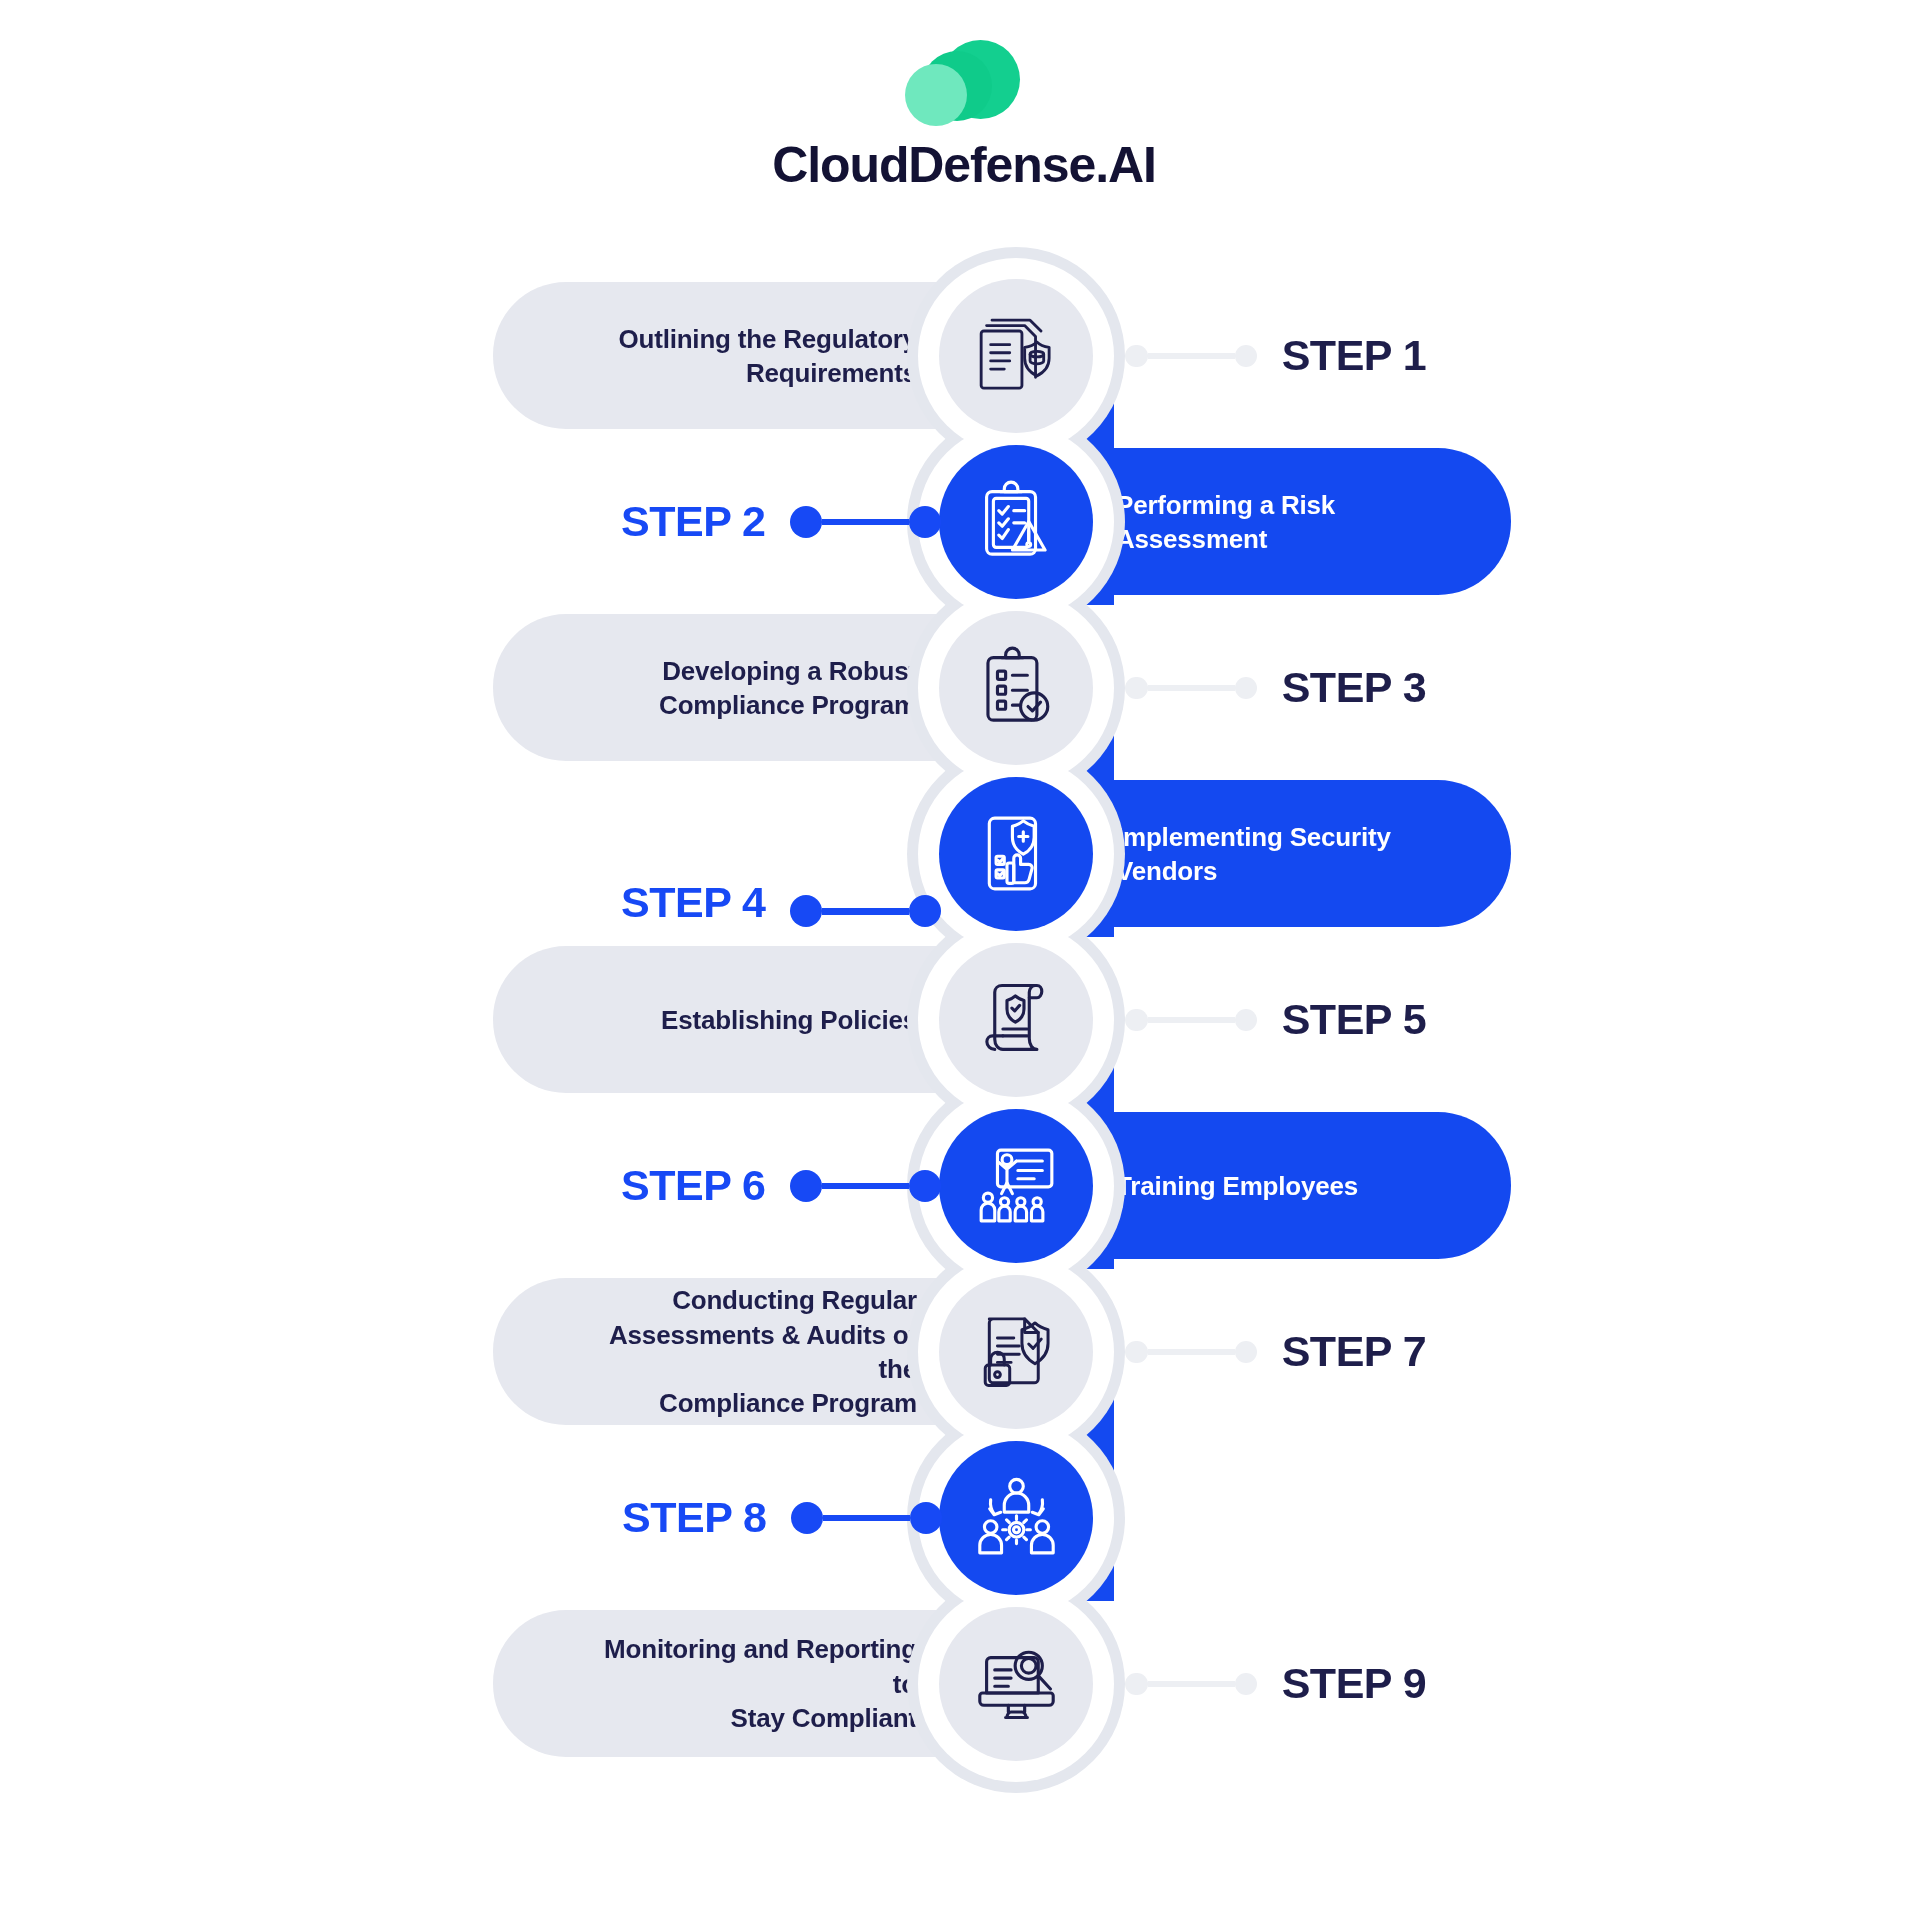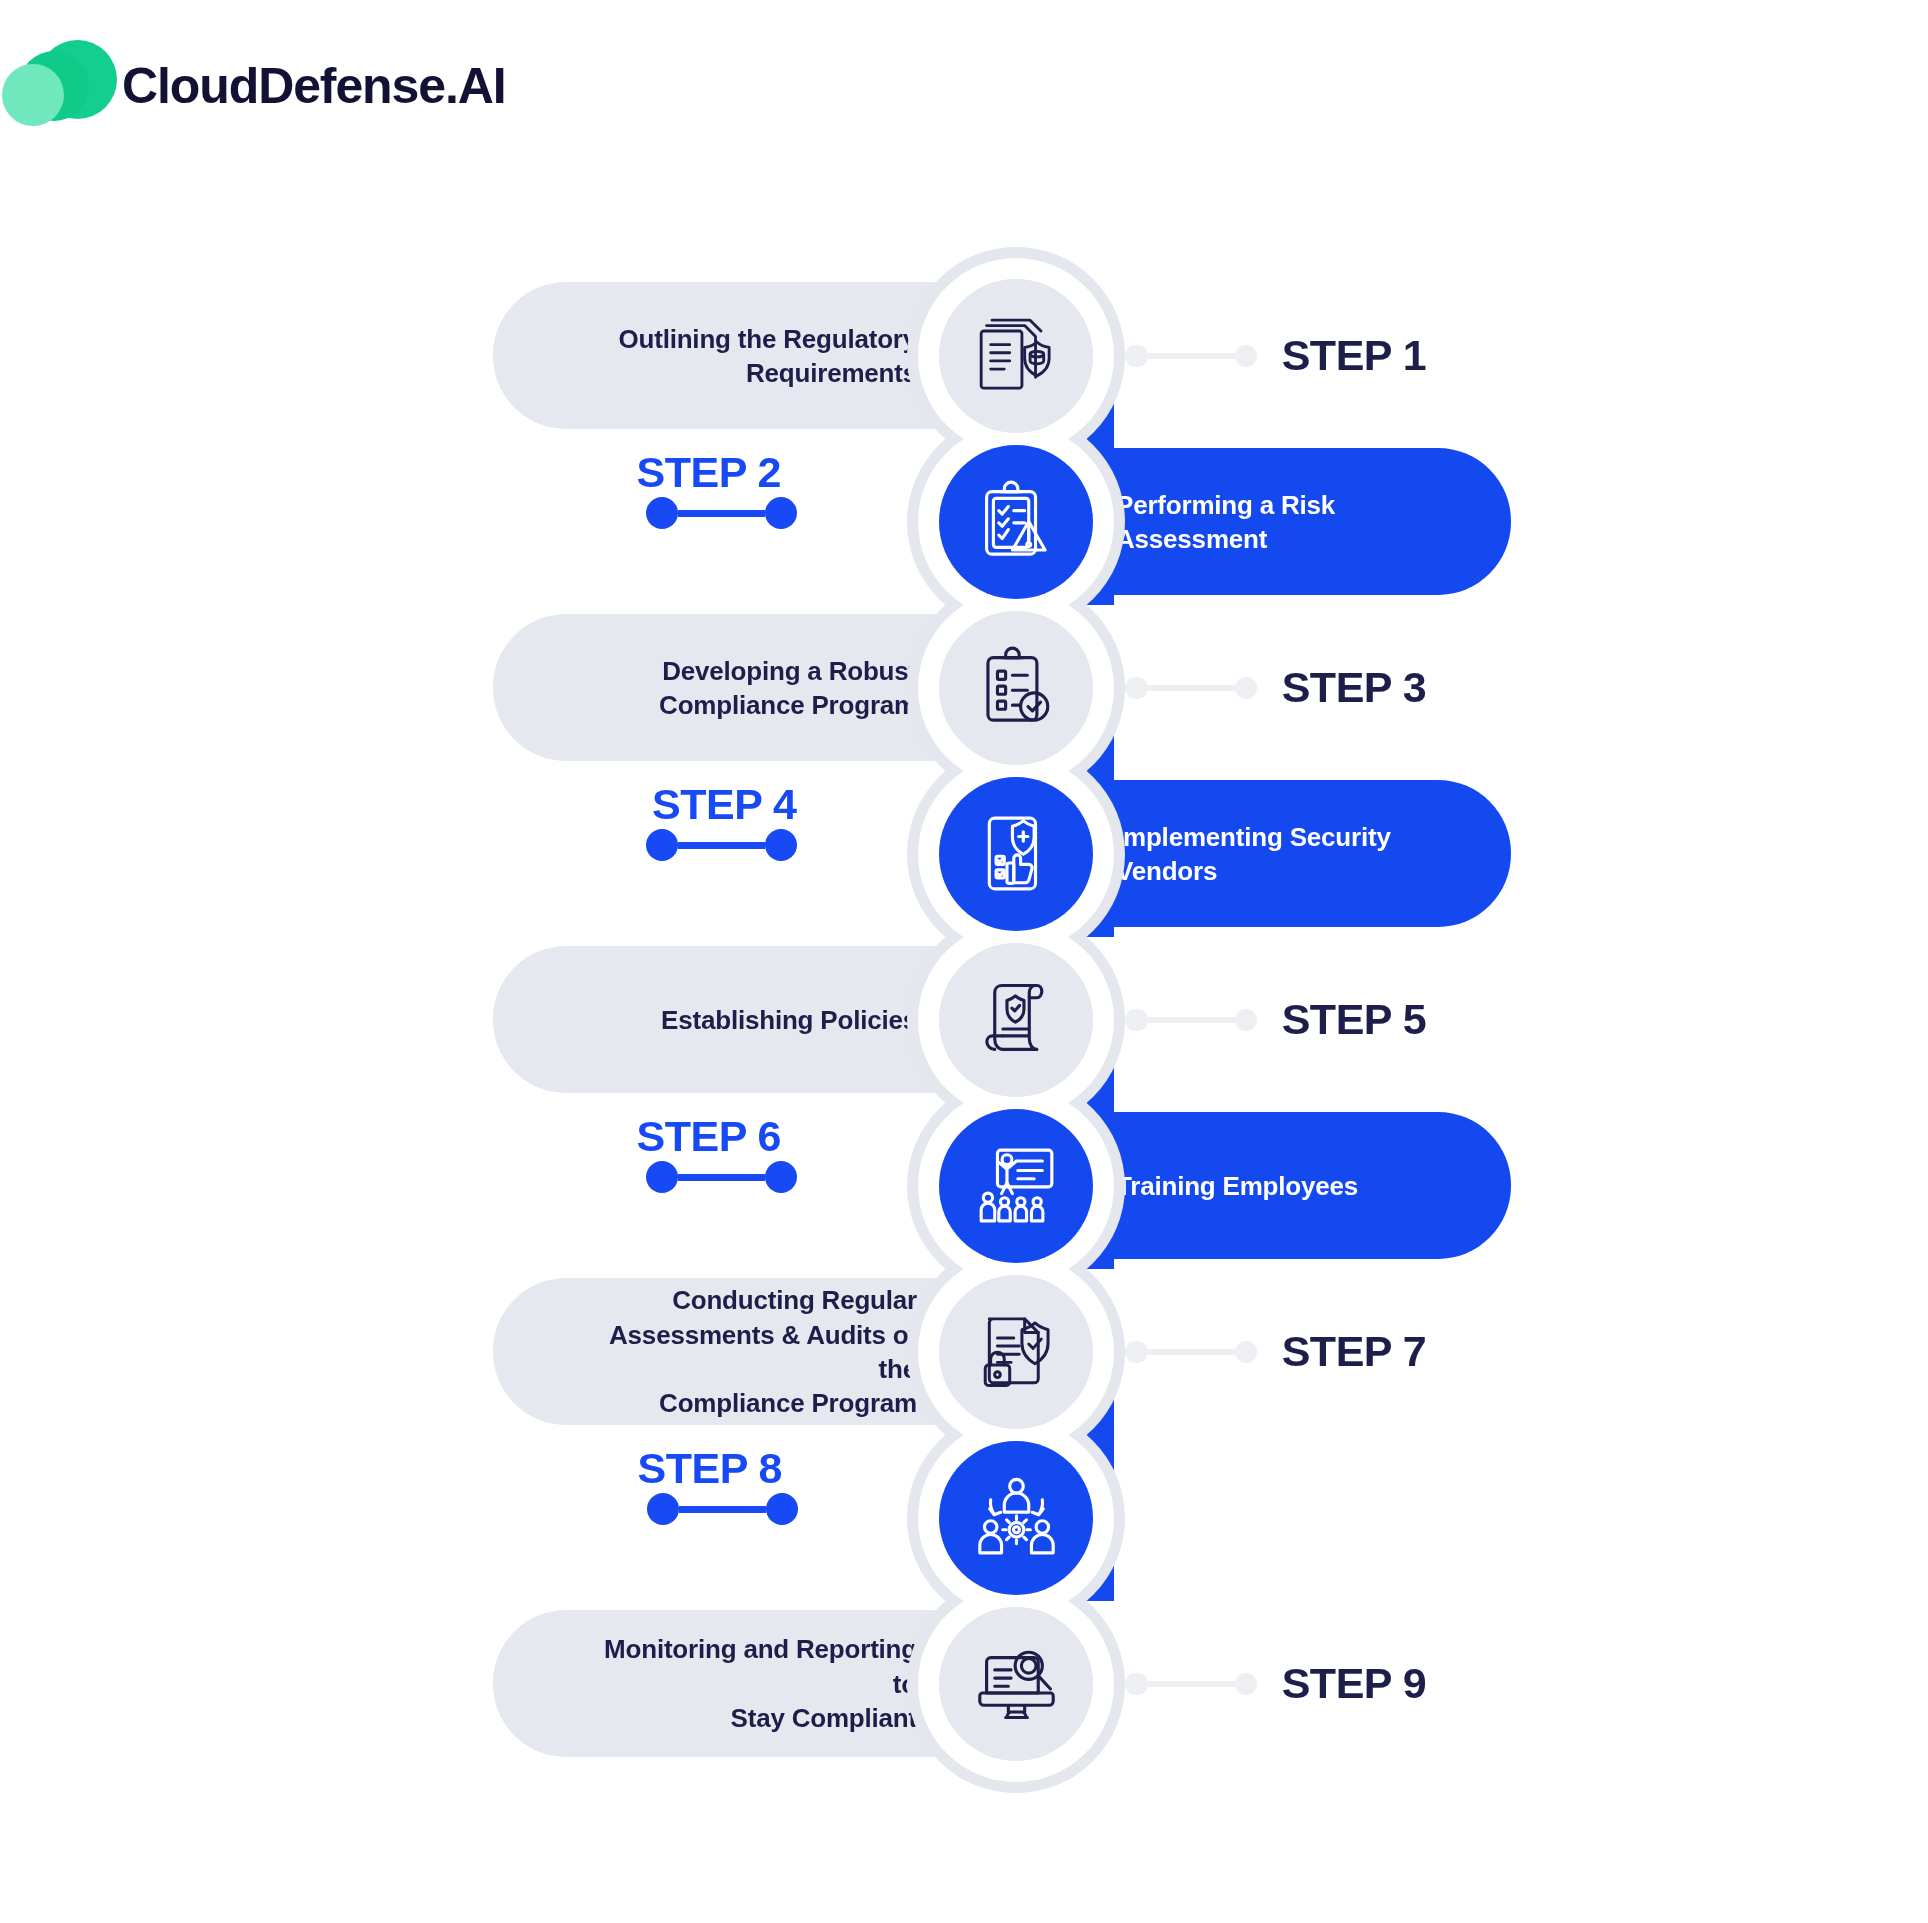--- a/index.html
+++ b/index.html
@@ -7,21 +7,21 @@
     width:1928px;height:1924px;
     background:#ffffff;
     font-family:"Liberation Sans","DejaVu Sans",sans-serif;
     overflow:hidden;
     position:relative;
   }
 
   
   .brand{
     position:absolute; left:0; top:36px; width:1928px;
-    display:flex; flex-direction:row; align-items:center;
+    display:flex; flex-direction:column; align-items:center;
   }
   .brand-mark{ position:relative; width:122px; height:94px; }
   .brand-mark .blob{ position:absolute; border-radius:50%; }
   .blob-back   { width:79px;  height:79px;  left:38px; top:3.8px;  background:#13CF8F; }
   .blob-mid    { width:70px;  height:70px;  left:19px; top:15px; background:#0FCB8A; }
   .blob-front  { width:62px;  height:62px;  left:1.9px;  top:28px; background:#6FE8BE; }
   .brand-name{
     margin-top:5.6px;
     font-size:50px; font-weight:bold; letter-spacing:-1.1px;
     color:#131234;
@@ -102,21 +102,21 @@
   .pill-left  .pill-text{ color:#1E1E4B; text-align:right; max-width:339px; }
   .pill-right .pill-text{ color:#ffffff; text-align:left;  max-width:339px; }
 
   
   .steplbl{
     position:absolute; top:9.4px; height:147px;
     display:flex; align-items:center; gap:0;
     z-index:5;
   }
   .steplbl-right{ left:1125px; }
-  .steplbl-left { left:621px; flex-direction:column; }
+  .steplbl-left { left:621px; flex-direction:row; }
 
   .step-text{
     font-size:43px; font-weight:bold; letter-spacing:-0.5px; white-space:nowrap;
   }
   .row.gray .step-text{ color:#1E1E4B; }
   .row.blue .step-text{ color:#1749F5; }
 
   .conn{ display:flex; align-items:center; }
   .conn .dot{ width:22.6px; height:22.6px; border-radius:50%; }
   .conn .bar{ height:6.6px; }

